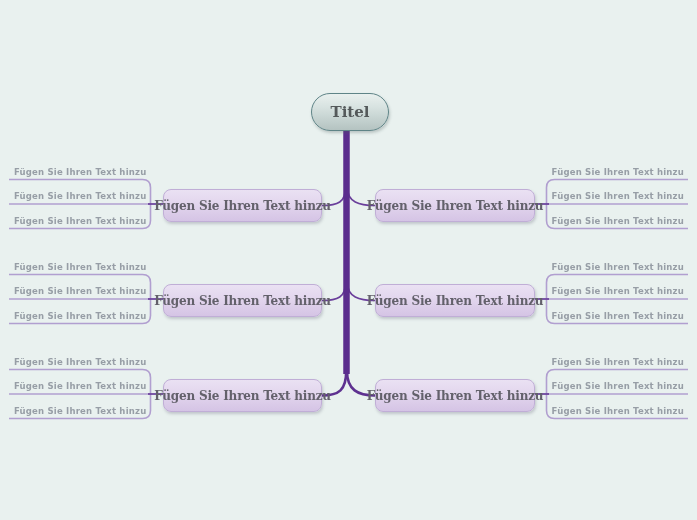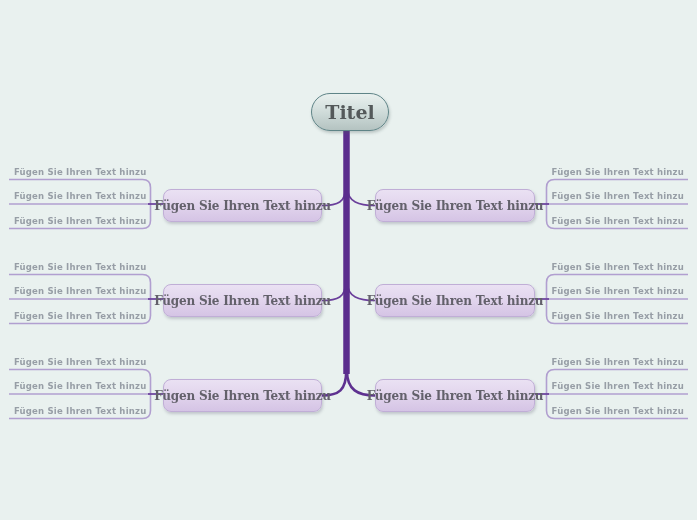--- a/index.html
+++ b/index.html
@@ -47,21 +47,21 @@
     background: linear-gradient(180deg, #e9f0ee 0%, #d8e3e1 35%, #b4c3c1 100%);
     box-shadow: 1px 2px 3px rgba(80, 95, 95, 0.3);
     display: flex;
     align-items: center;
     justify-content: center;
     cursor: pointer;
   }
   #title-node .title-label {
     font-family: "DejaVu Serif", serif;
     font-weight: bold;
-    font-size: 19px;
+    font-size: 15px;
     color: #54595a;
   }
   .leaf-label {
     position: absolute;
     font-size: 8.5px;
     font-weight: bold;
     letter-spacing: 0.2px;
     color: #979ea6;
     white-space: nowrap;
     cursor: pointer;

